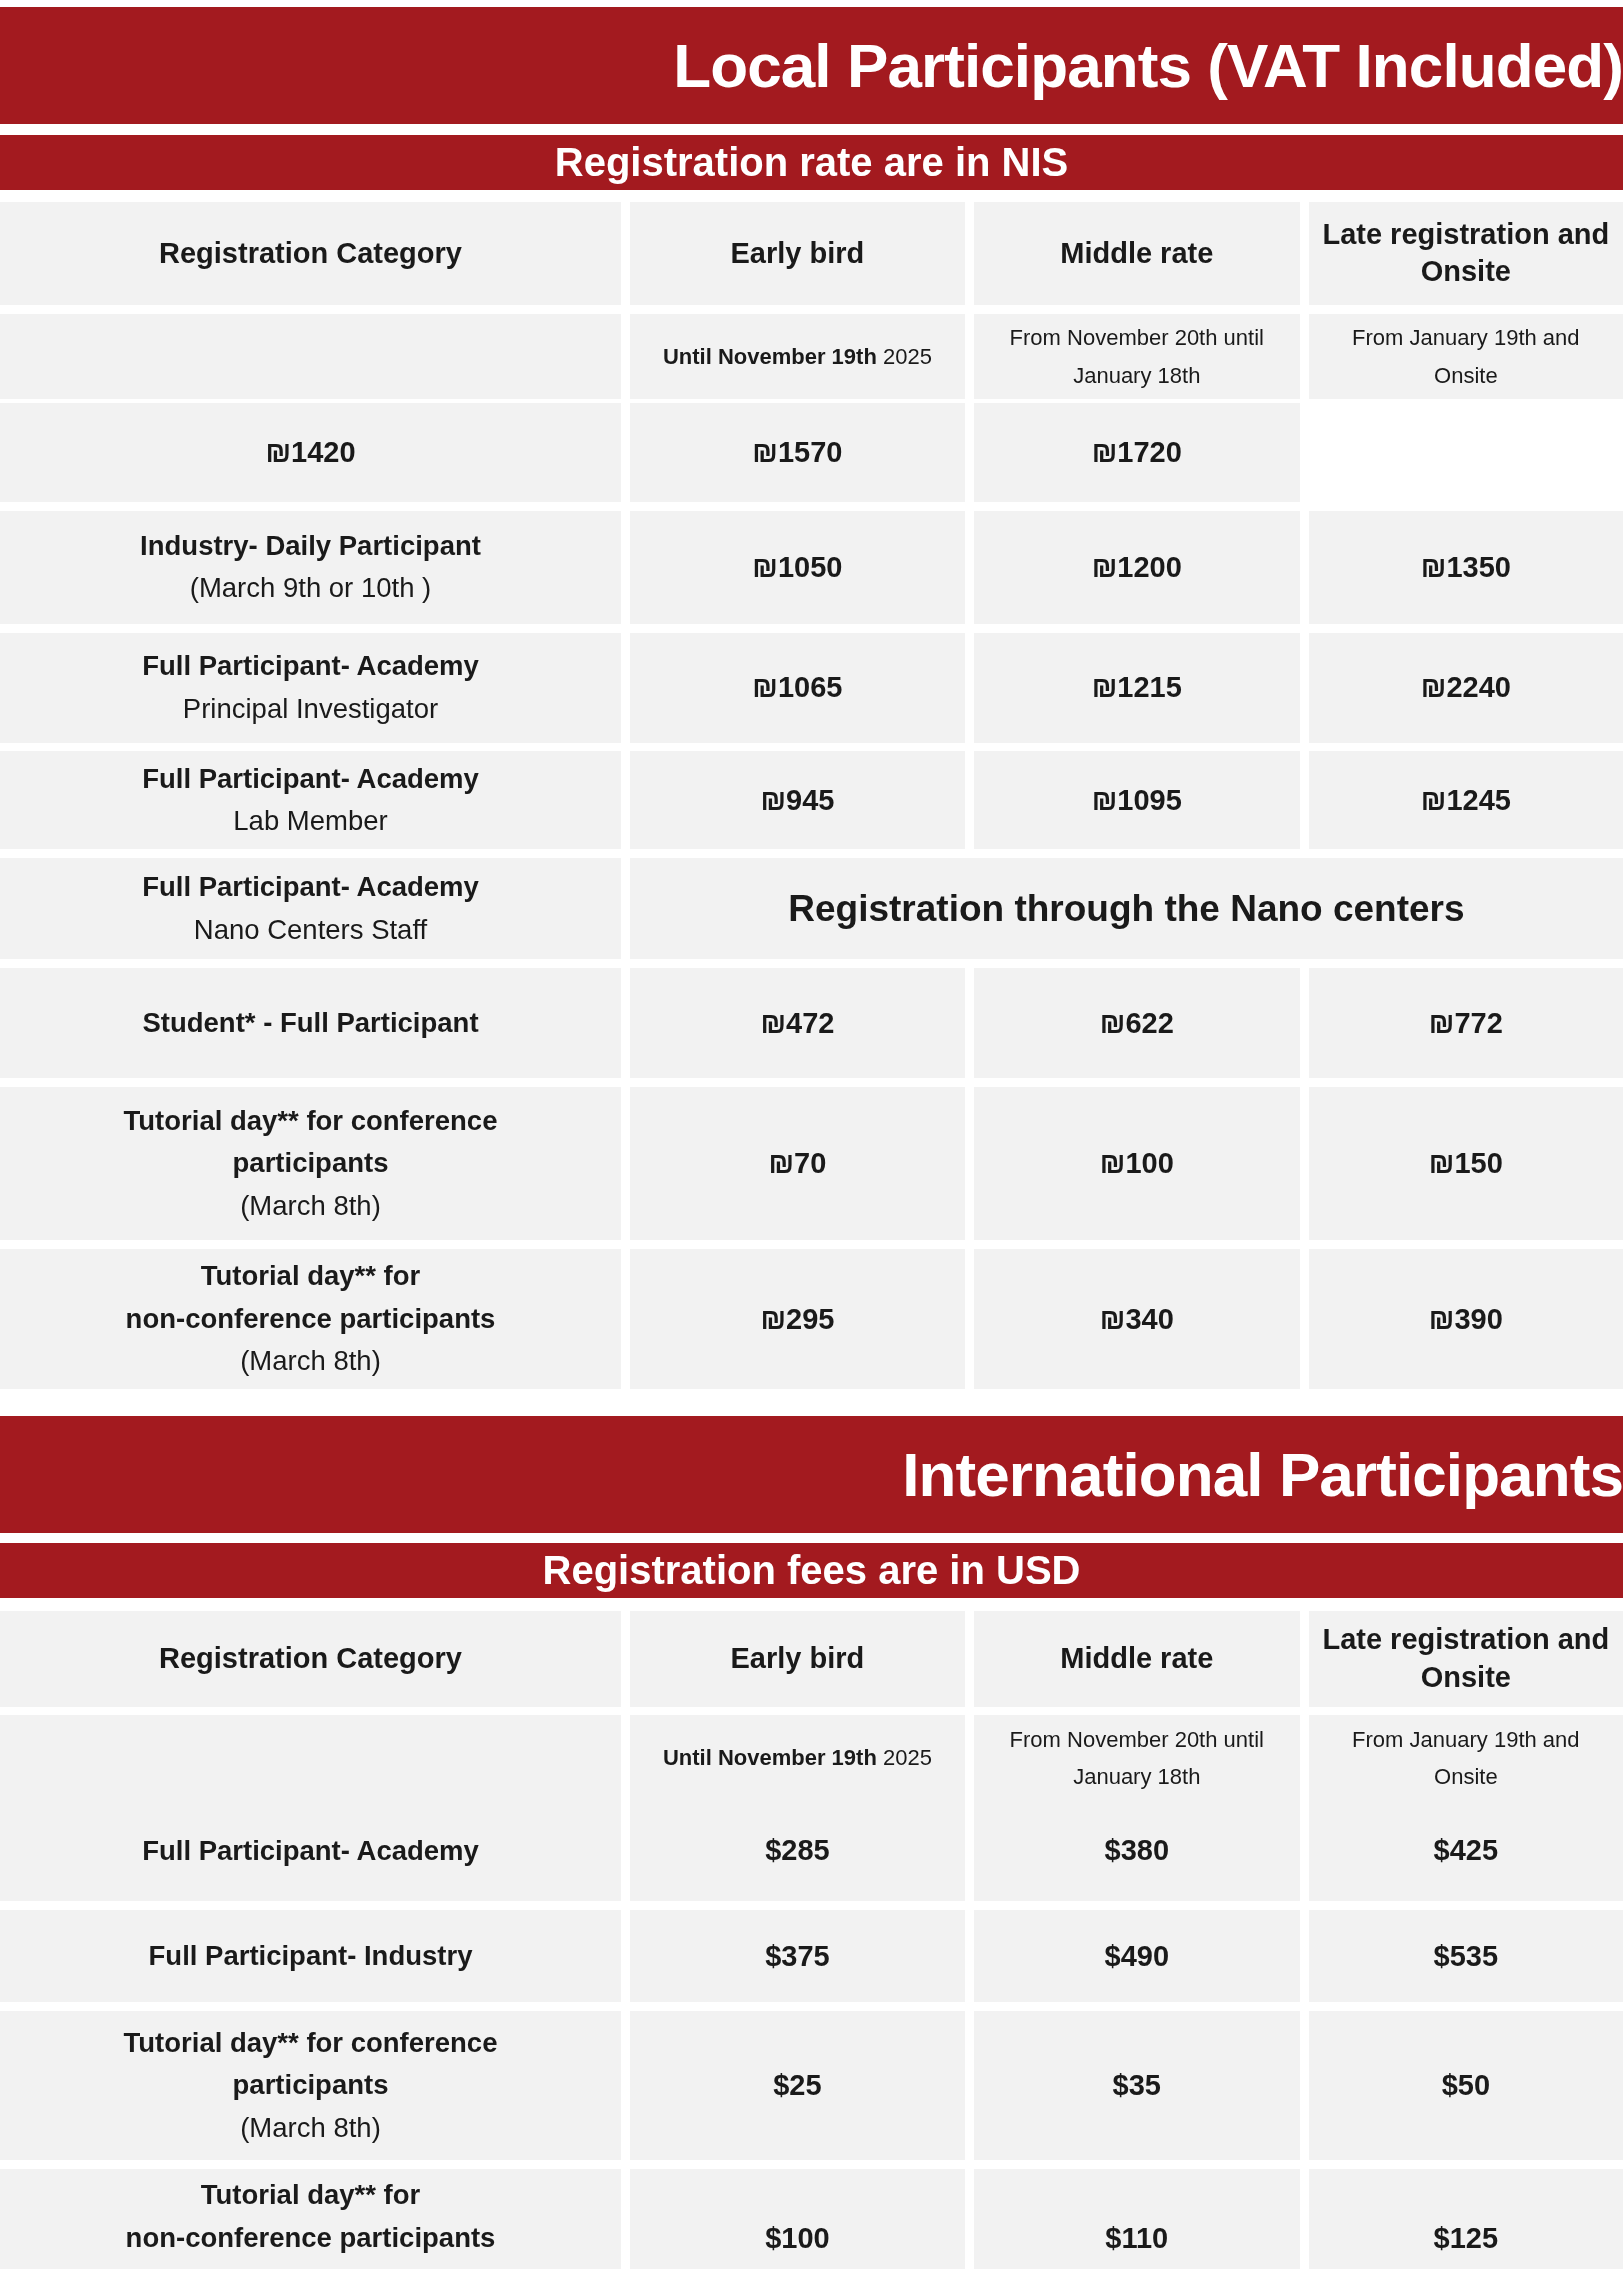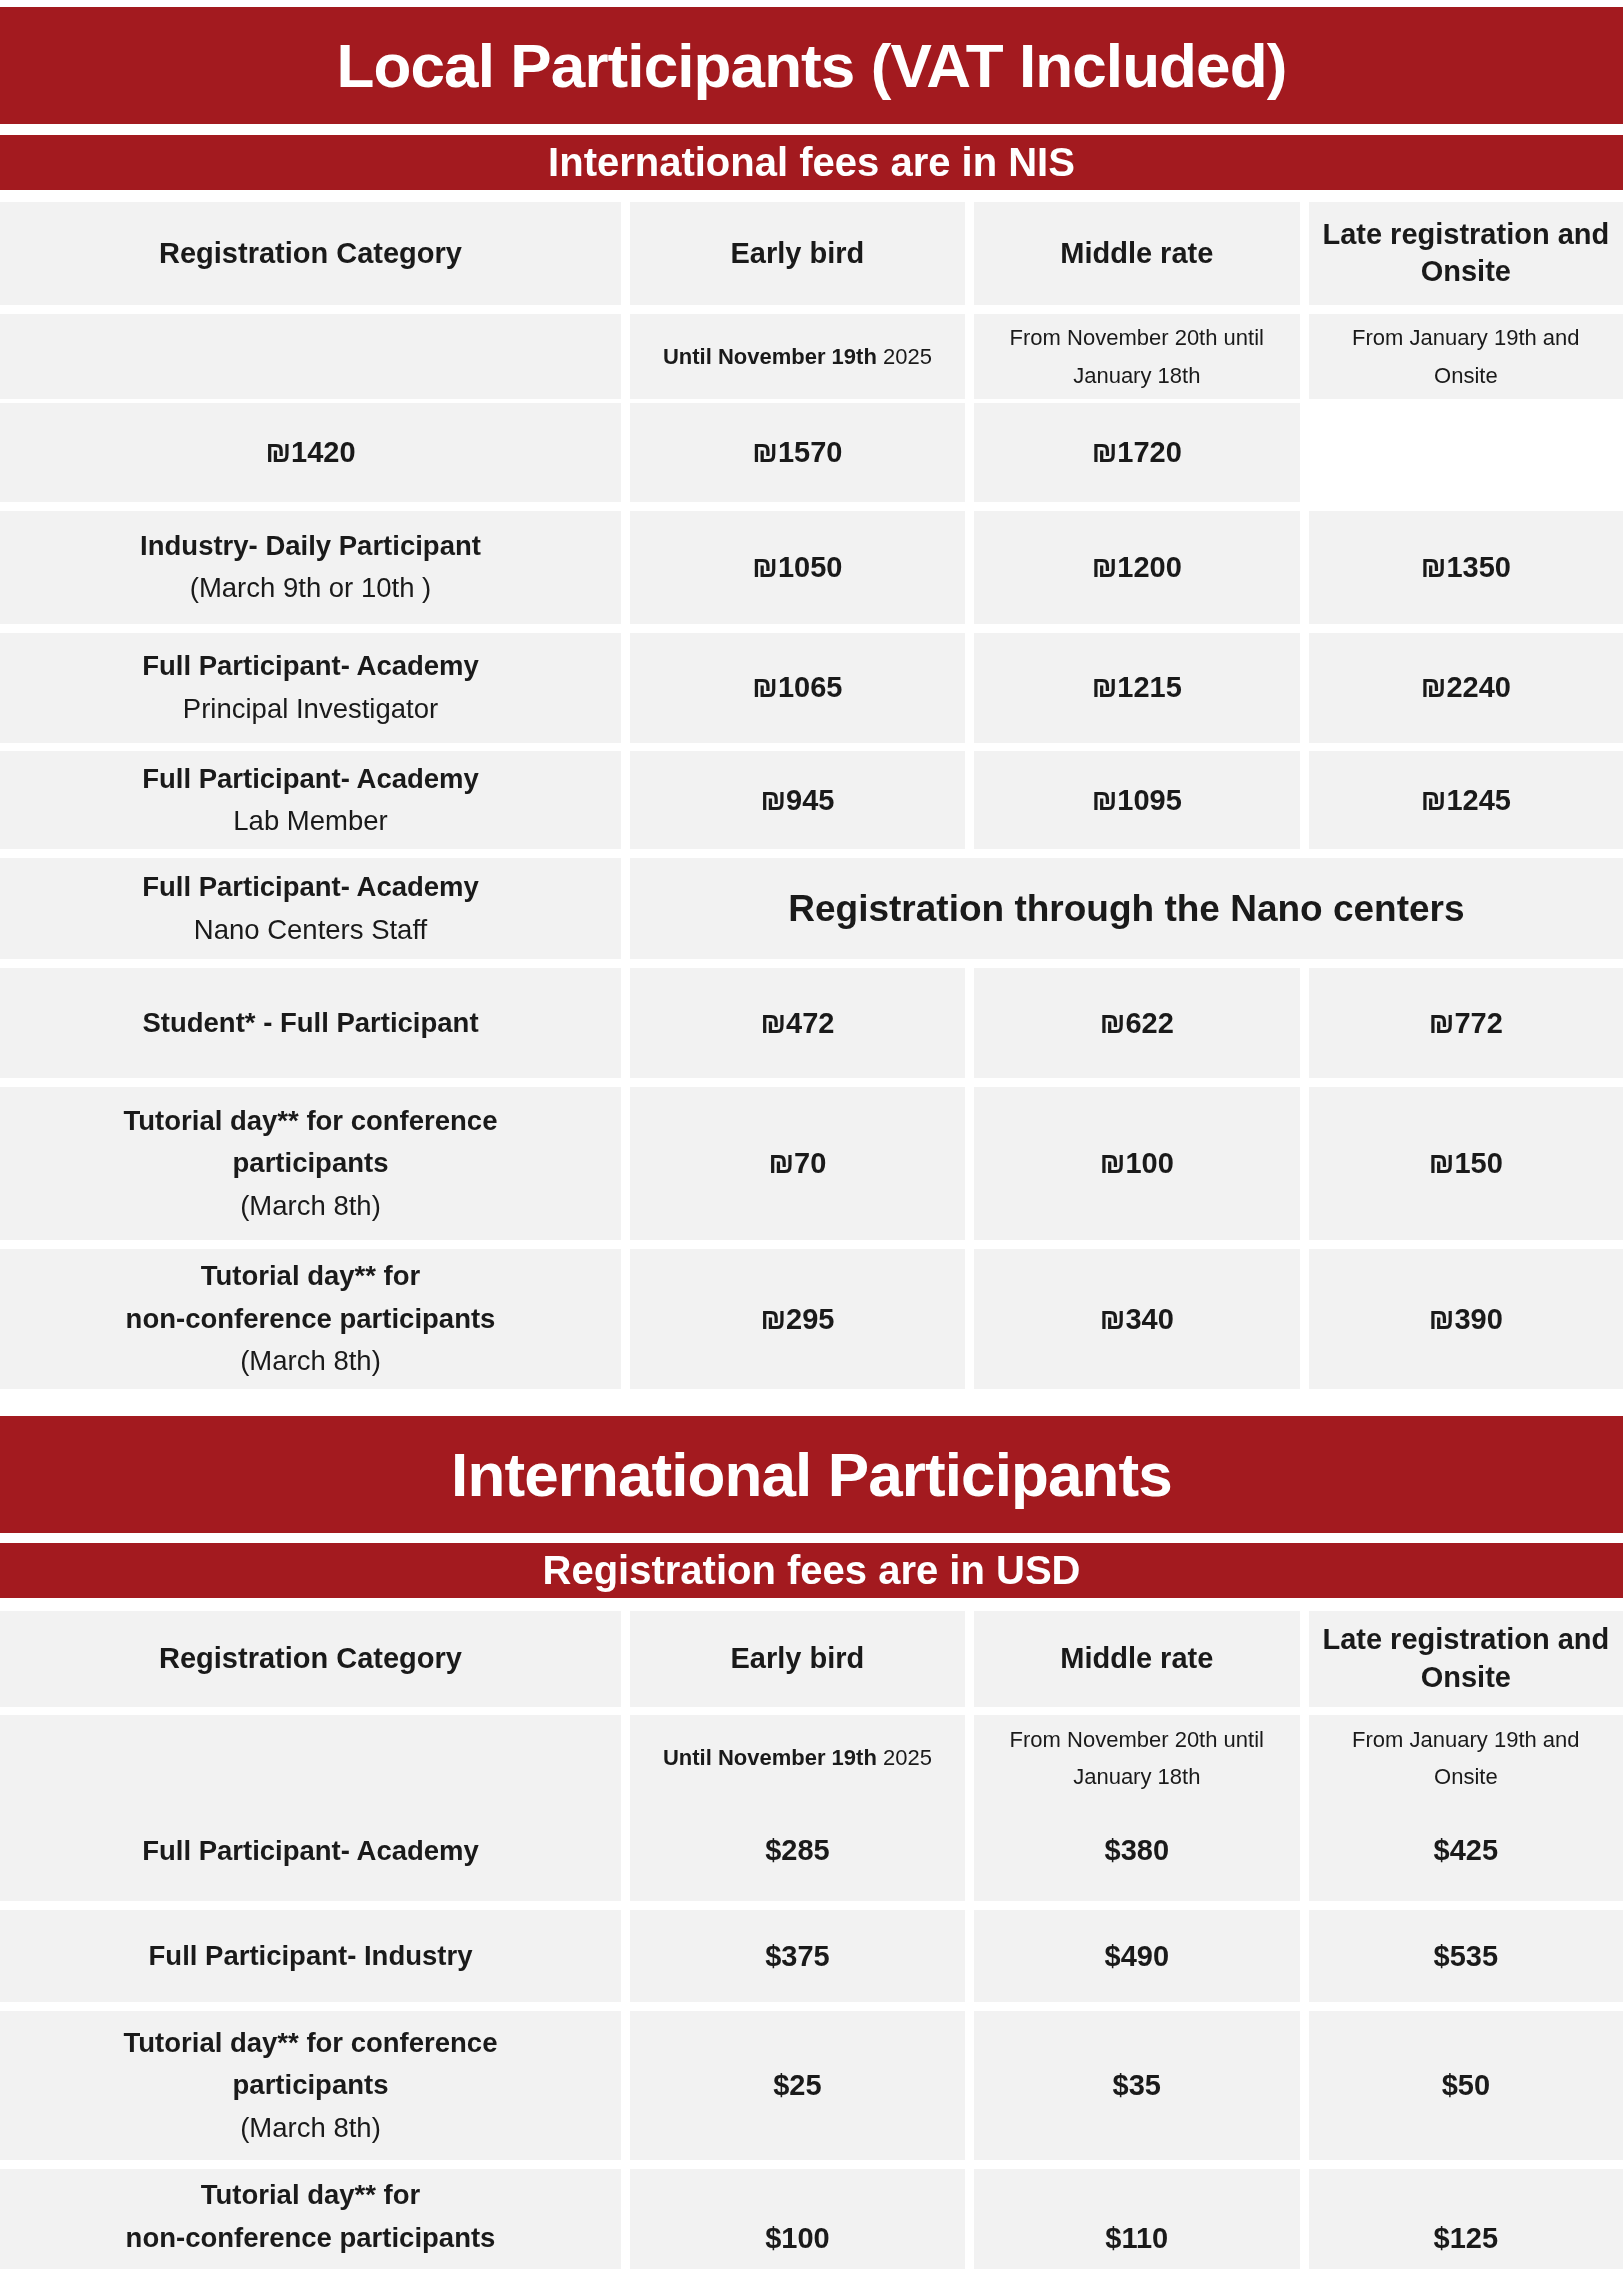--- a/index.html
+++ b/index.html
@@ -5,21 +5,21 @@
   html,body{margin:0;padding:0;}
   body{
     width:1623px;height:2270px;overflow:hidden;background:#ffffff;
     font-family:"Liberation Sans","DejaVu Sans",sans-serif;color:#1a1a1a;
   }
   .page{padding-top:7px;}
   .banner{
     background:#a31a1f;color:#ffffff;display:flex;align-items:center;justify-content:center;
     text-align:center;font-weight:bold;width:100%;
   }
-  .banner.main{height:117px;font-size:62px;margin-bottom:10.6px;letter-spacing:-0.9px;}
+  .banner.main{height:117px;font-size:62px;margin-bottom:10.6px;letter-spacing:-0.9px;justify-content:flex-end;}
   .banner.subtle{height:55px;font-size:40px;margin-bottom:12.4px;}
   .grid{
     display:grid;grid-template-columns:621px 335px 326px 1fr;column-gap:8.9px;
     margin-bottom:8.9px;width:100%;
   }
   .cell{
     background:#f2f2f2;display:flex;flex-direction:column;align-items:center;justify-content:center;
     text-align:center;padding:5.3px 12.4px;box-sizing:border-box;min-width:0;
   }
   .hdr-cell{font-weight:bold;font-size:29px;line-height:1.3;}
@@ -36,21 +36,21 @@
 </style>
 </head>
 <body>
 
 <div class="page">
 
   <div class="banner main">
     <span>Local Participants (VAT Included)</span>
   </div>
   <div class="banner subtle">
-    <span>International fees are in NIS</span>
+    <span>Registration rate are in NIS</span>
   </div>
 
   <div class="grid" style="height:103px">
     <div class="cell hdr-cell">Registration Category</div>
     <div class="cell hdr-cell">Early bird</div>
     <div class="cell hdr-cell">Middle rate</div>
     <div class="cell hdr-cell">
       <span class="hdr-late">Late registration and Onsite</span>
     </div>
   </div>

